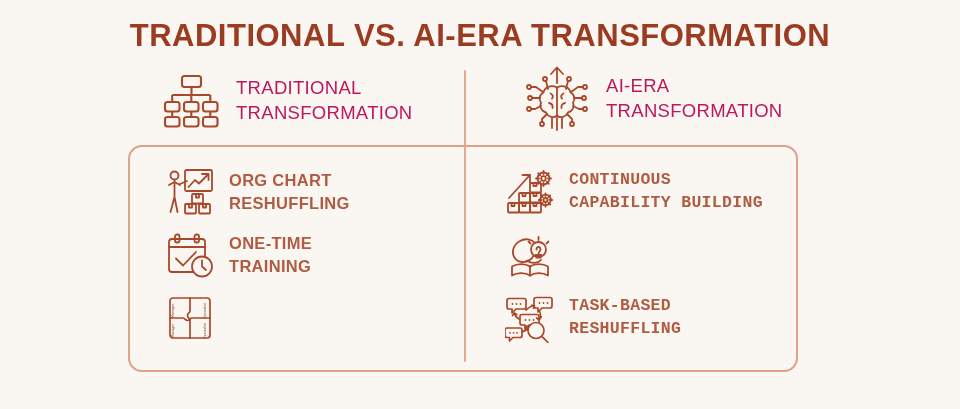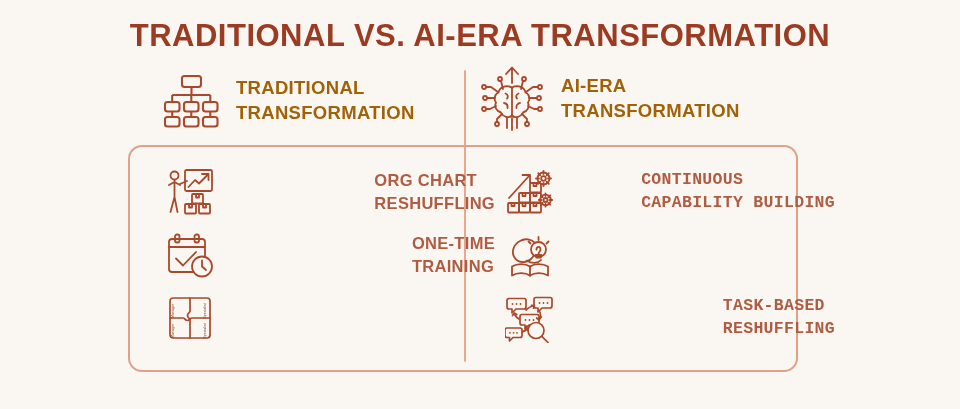--- a/index.html
+++ b/index.html
@@ -35,39 +35,39 @@
   }
 
   
   .col-header {
     position: absolute;
     display: flex;
     align-items: center;
     gap: 14px;
   }
   .col-header.left  { left: 160px; top: 70px; }
-  .col-header.right { left: 477px; top: 62px; }
+  .col-header.right { left: 522px; top: 62px; }
 
   .col-header .header-icon {
     width: 62px;
     height: 62px;
     flex: 0 0 62px;
     display: block;
   }
   .col-header.right .header-icon {
     width: 70px;
     height: 74px;
     flex: 0 0 70px;
   }
   .col-header-label {
     font-size: 18.5px;
-    font-weight: bold;
+    font-weight: normal;
     line-height: 1.33;
     letter-spacing: 0.3px;
-    color: #a16207;
+    color: #be185d;
     white-space: pre-line;
   }
 
   
   .divider {
     position: absolute;
     left: 464px;
     top: 70px;
     width: 2px;
     height: 292px;
@@ -92,23 +92,22 @@
     position: absolute;
     top: 160px;
     width: 330px;
   }
   .item-list.left  { left: 165px; }
   .item-list.right { left: 505px; font-family: Liberation Mono, monospace; }
 
   .item {
     display: flex;
     align-items: center;
-    gap: 32px;
+    gap: 14px;
     height: 63px;
-    justify-content: space-between;
   }
   .item-icon {
     width: 50px;
     height: 50px;
     flex: 0 0 50px;
     display: block;
   }
   .item-label {
     font-size: 16.5px;
     font-weight: bold;

